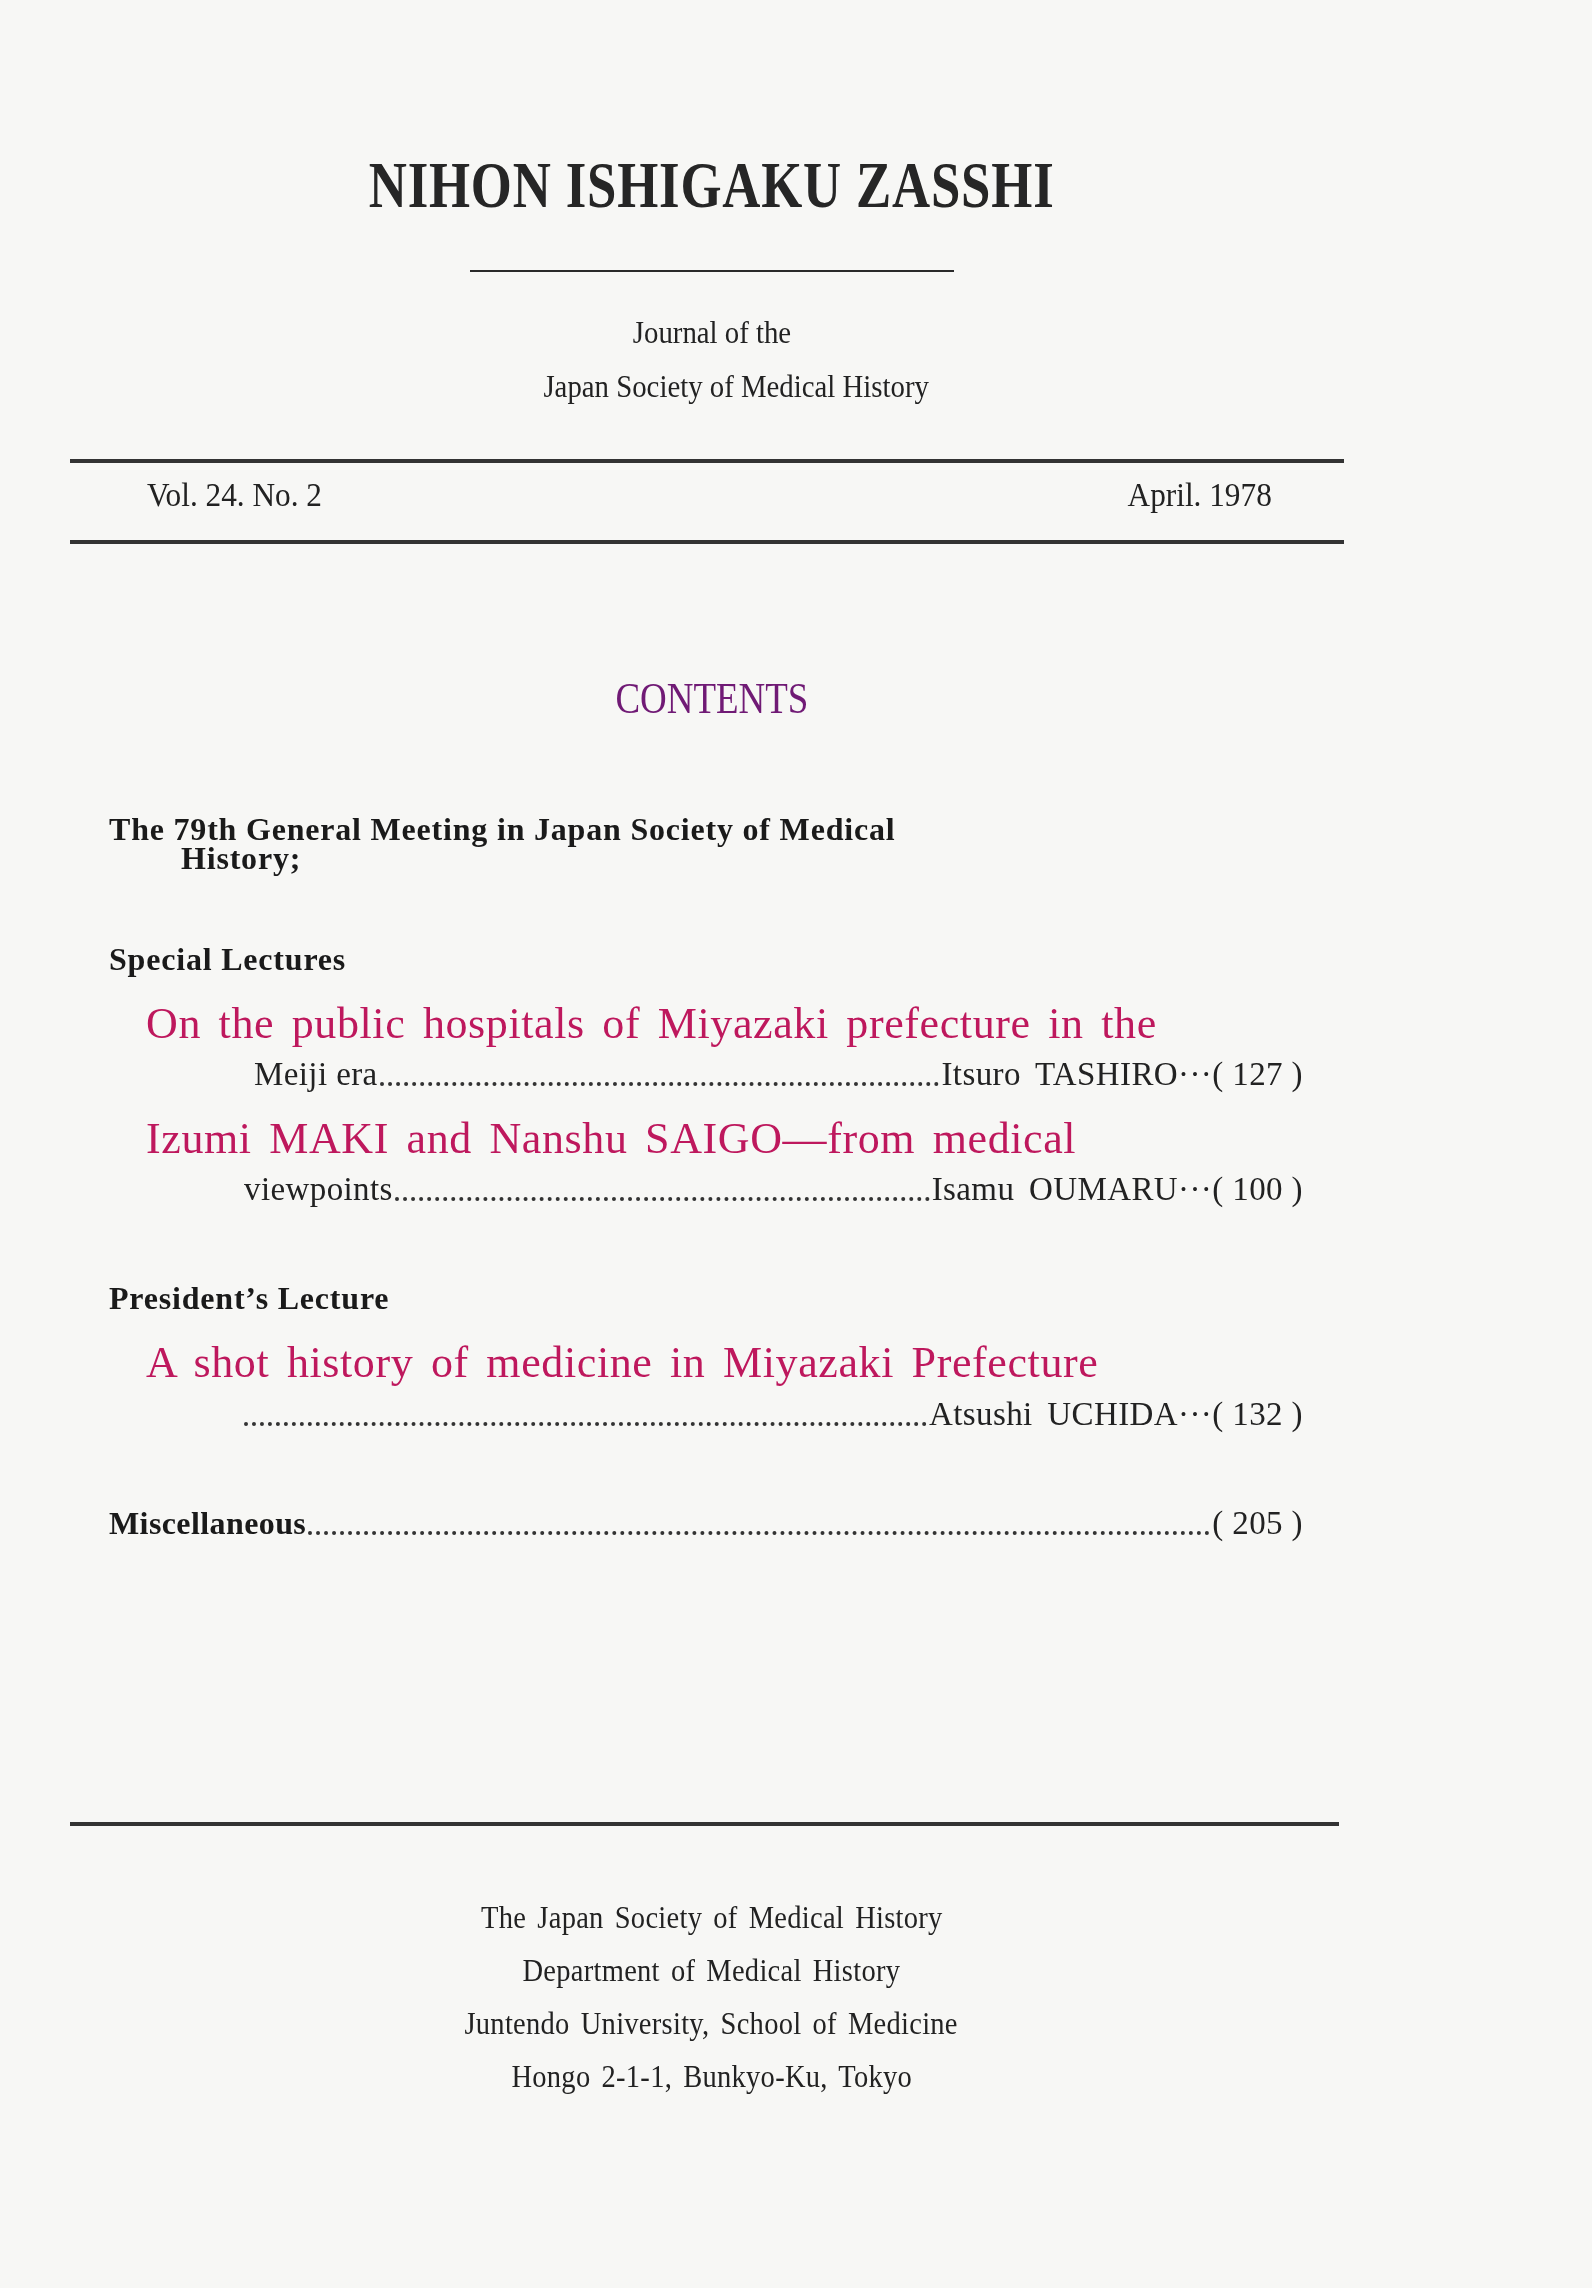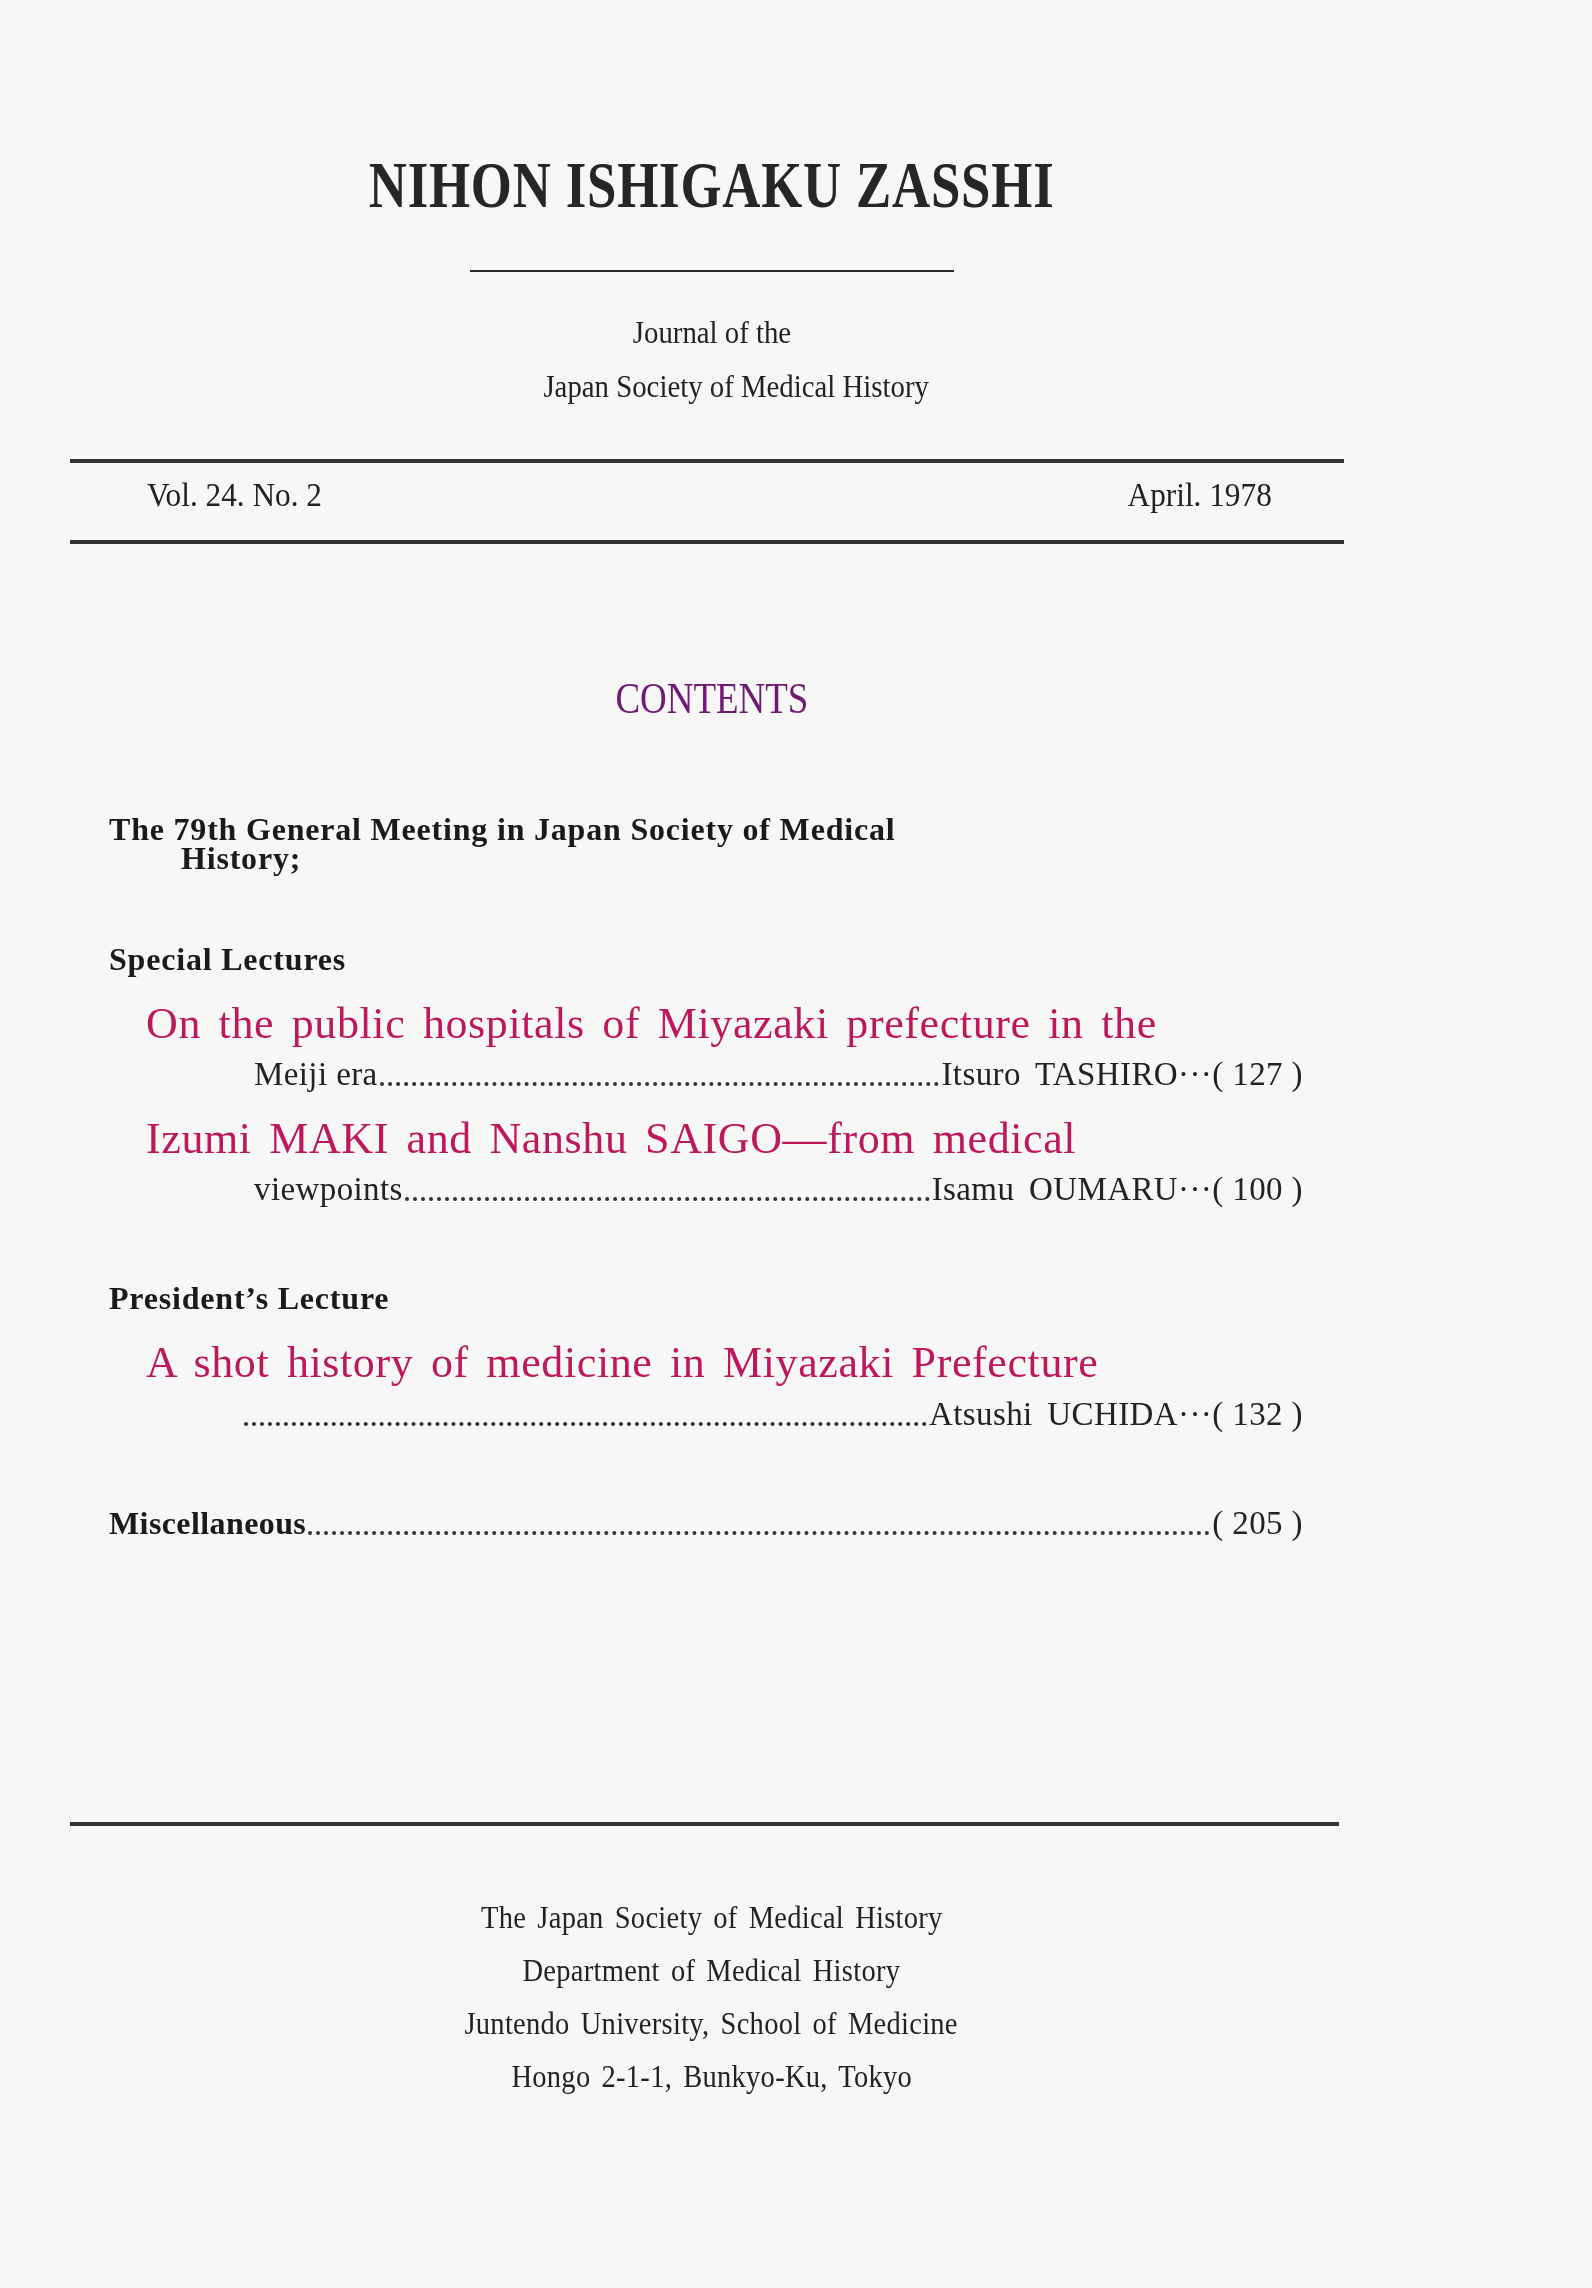--- a/index.html
+++ b/index.html
@@ -55,21 +55,21 @@
     position: absolute; display: flex; align-items: baseline; white-space: nowrap;
     right: 289px; font-size: 33px; color: #222; letter-spacing: 0.4px;
   }
   .leader-row .dots {
     flex: 1 1 auto; overflow: hidden; margin: 0 2px;
     border-bottom: 4px dotted #333; height: 0; align-self: center; position: relative; top: 9px;
   }
   .leader-row .author { word-spacing: 6px; }
   .leader-row .tail { word-spacing: 0; }
   .row1 { left: 254px; top: 1056px; }
-  .row2 { left: 254px; top: 1171px; }
+  .row2 { left: 244px; top: 1171px; }
   .row3 { left: 242px; top: 1396px; align-items: center; }
   .row4 { left: 109px; top: 1505px; }
   .row4 .label { font-weight: bold; font-size: 32px; color: #1a1a1a; letter-spacing: 0.4px; }
 
   .addr { font-size: 31px; color: #222; letter-spacing: 0.3px; word-spacing: 4px; }
   .addr span { display: inline-block; transform: scaleX(0.92); }
   .a1 { top: 1900px; }
   .a2 { top: 1953px; }
   .a3 { top: 2006px; }
   .a4 { top: 2059px; }

